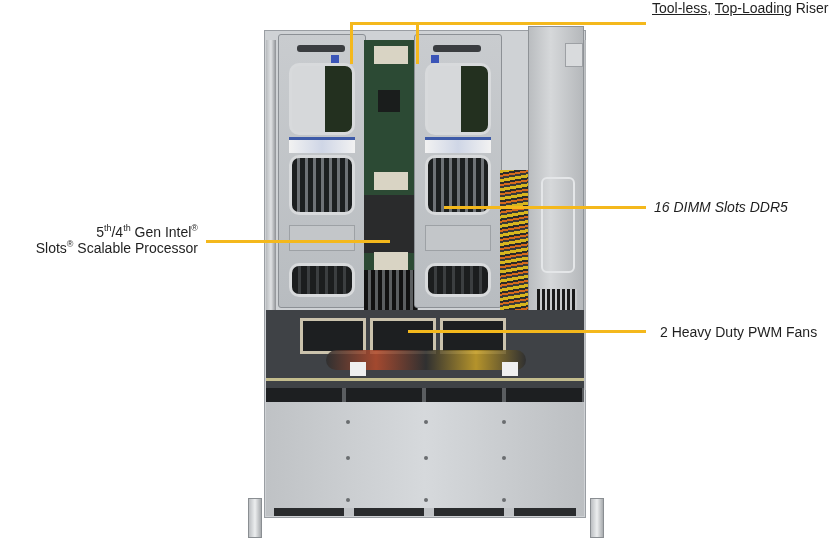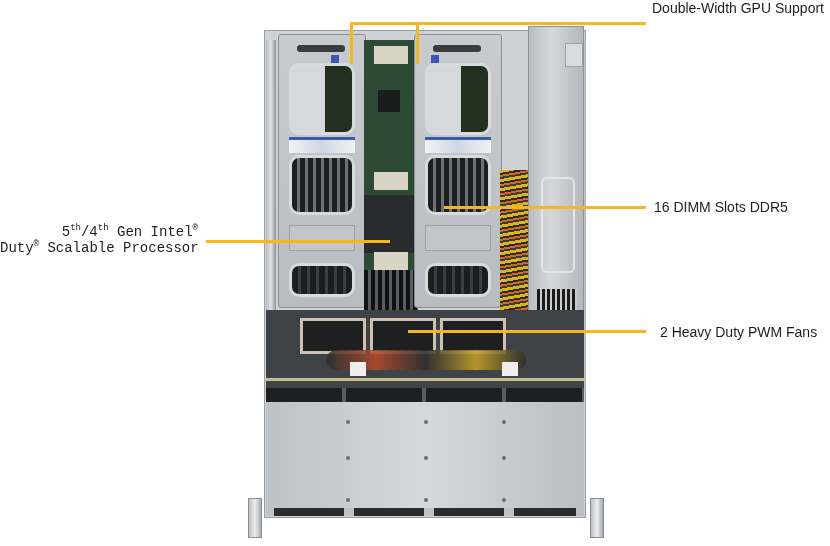--- a/index.html
+++ b/index.html
@@ -131,22 +131,22 @@
 <div class="ear" style="left:590px;"></div>
 
 <div class="cl" style="left:350px;top:22px;width:296px;height:3px;"></div>
 <div class="cl" style="left:350px;top:22px;width:3px;height:42px;"></div>
 <div class="cl" style="left:416px;top:22px;width:3px;height:42px;"></div>
 <div class="cl" style="left:206px;top:240px;width:184px;height:3px;"></div>
 <div class="cl" style="left:444px;top:206px;width:202px;height:3px;"></div>
 <div class="cl" style="left:408px;top:330px;width:238px;height:3px;"></div>
 
 <div class="lbl" style="left:652px;top:0px;">
-  <div>Double-Width GPU Support</div>
+  <div><u>Tool-less,</u> <u>Top-Loading</u> <span>Riser</span></div>
 </div>
 
-<div class="lbl right" style="left:0px;top:224px;width:198px;font-family:Liberation Mono, monospace;">
+<div class="lbl right" style="left:0px;top:224px;width:198px;">
   <div><span>5</span><sup>th</sup><span>/4</span><sup>th</sup><span> Gen Intel</span><sup>®</sup></div>
-  <div><span>Duty</span><sup>®</sup><span> Scalable Processor</span></div>
+  <div><span>Slots</span><sup>®</sup><span> Scalable Processor</span></div>
 </div>
 
-<div class="lbl" style="left:654px;top:199px;">16 DIMM Slots DDR5</div>
+<div class="lbl" style="left:654px;top:199px;font-style:italic;">16 DIMM Slots DDR5</div>
 <div class="lbl" style="left:660px;top:324px;">2 Heavy Duty PWM Fans</div>
 
 </body></html>

